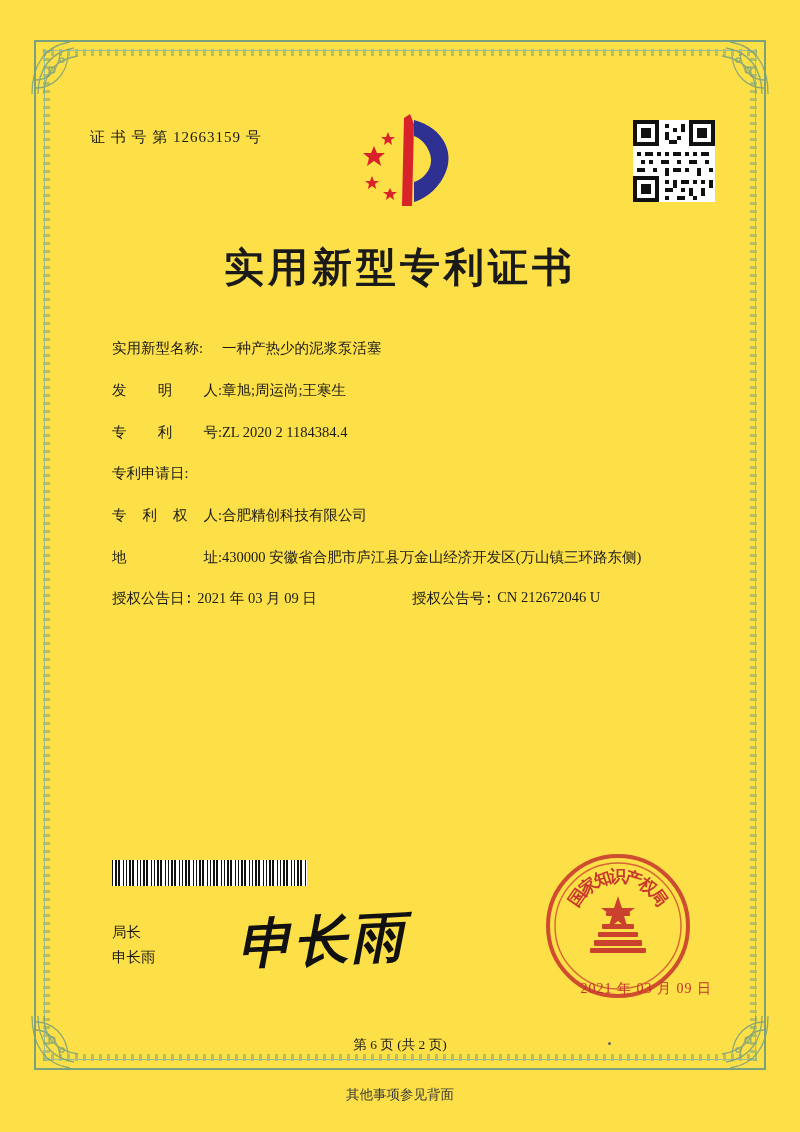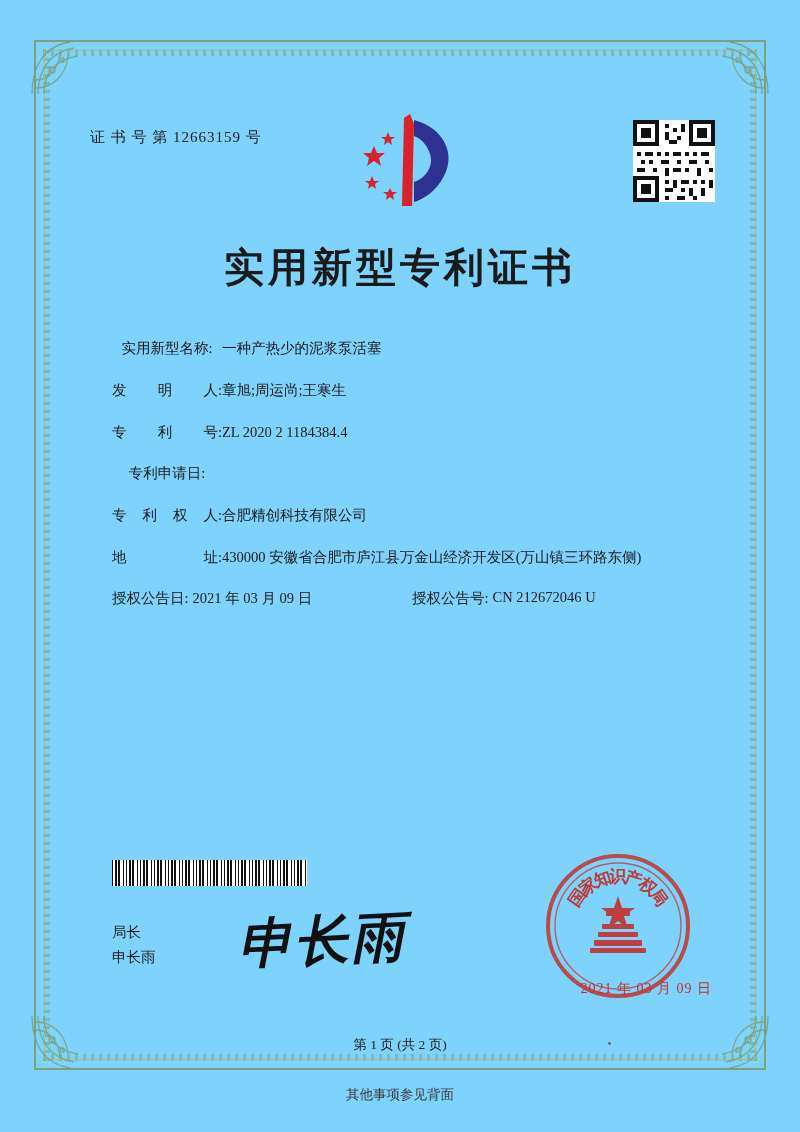--- a/index.html
+++ b/index.html
@@ -11,21 +11,21 @@
     width: 800px;
     height: 1132px;
     position: relative;
     font-family: "Liberation Serif", "DejaVu Serif", serif;
     color: #1a1a1a;
     overflow: hidden;
   }
   .page {
     position: absolute;
     inset: 0;
-    background: #7dd3fc;
+    background: #fde047;
   }
   
   .frame-outer {
     position: absolute;
     left: 34px;
     top: 40px;
     right: 34px;
     bottom: 62px;
     border: 2px solid #7ba07b;
     box-sizing: border-box;
@@ -117,39 +117,38 @@
     display: flex;
     align-items: flex-start;
     margin-bottom: 20px;
     font-size: 14.5px;
     line-height: 1.5;
   }
   .field-label {
     width: 110px;
     flex: 0 0 110px;
     white-space: nowrap;
-    text-align: center;
   }
   .field-label.spread {
     display: flex;
     justify-content: space-between;
   }
   .field-value {
     flex: 1 1 auto;
   }
   .grant-row {
     display: flex;
     align-items: baseline;
     font-size: 14.5px;
     margin-bottom: 8px;
   }
   .grant-left { width: 300px; display: flex; }
   .grant-right { display: flex; }
   .grant-label { white-space: nowrap; }
-  .grant-label.plain { margin-right: 4px; }
+  .grant-label.plain { margin-right: 4px; font-family: Liberation Mono, monospace; }
 
   
   .paras {
     position: absolute;
     left: 112px;
     right: 88px;
     top: 660px;
     font-size: 14.5px;
     line-height: 2.0;
     text-align: justify;
@@ -466,16 +465,16 @@
         <text x="74" y="30" text-anchor="middle" transform="rotate(18 74 74)">产</text>
         <text x="74" y="30" text-anchor="middle" transform="rotate(37 74 74)">权</text>
         <text x="74" y="30" text-anchor="middle" transform="rotate(55 74 74)">局</text>
       </g>
     </svg>
   </div>
 
   <div class="seal-date">2021 年 03 月 09 日</div>
 
   <div class="dot"></div>
-  <div class="page-num">第 1 页 (共 2 页)</div>
+  <div class="page-num">第 6 页 (共 2 页)</div>
   <div class="footer-note">其他事项参见背面</div>
 
 </div>
 
 </body></html>

